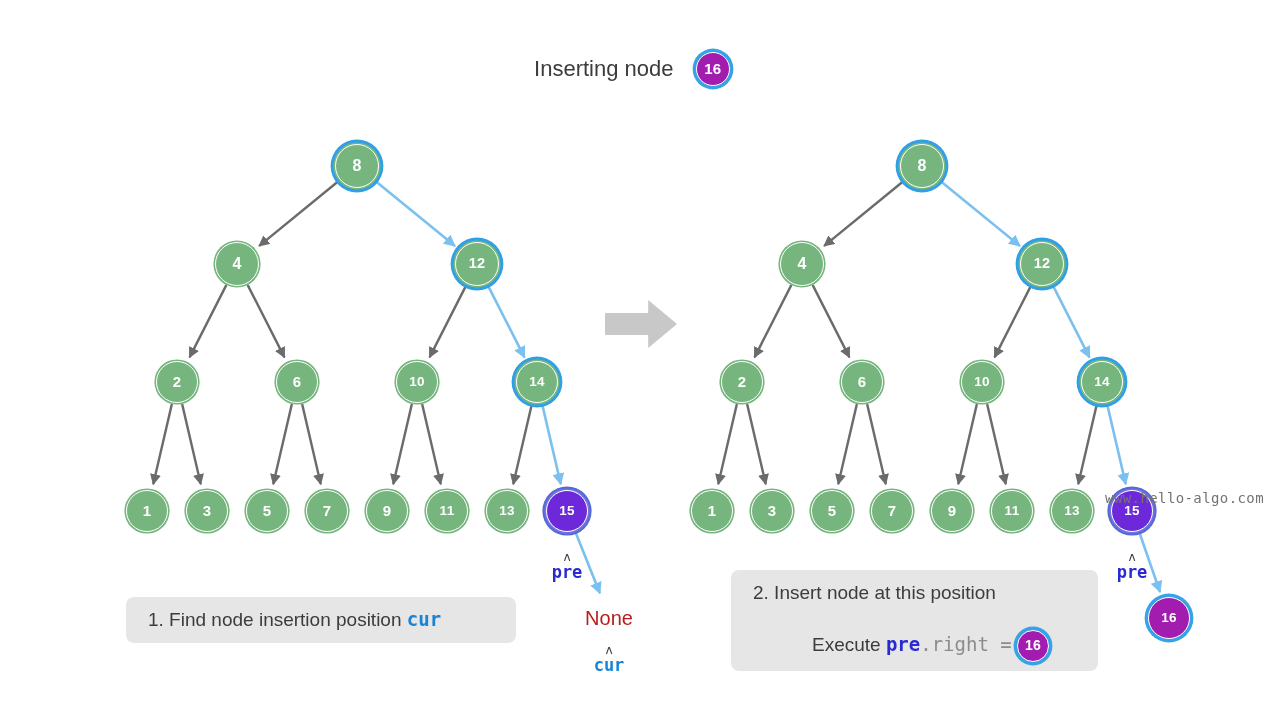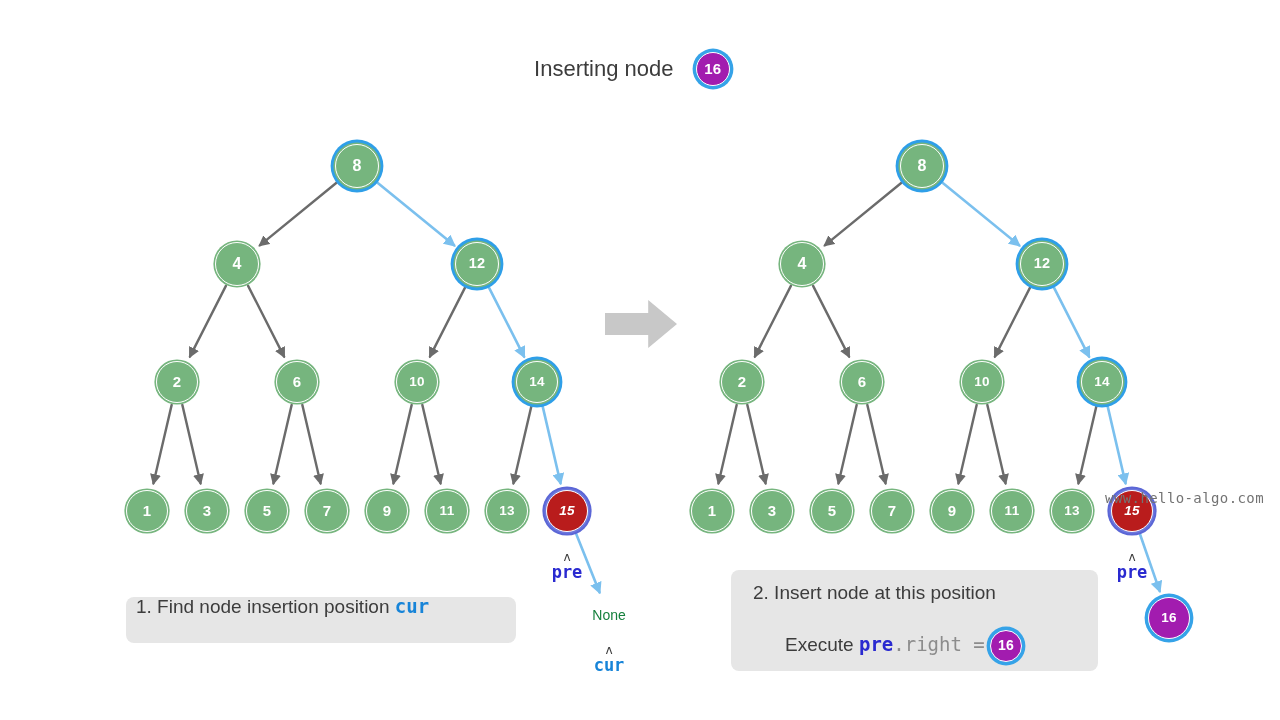--- a/index.html
+++ b/index.html
@@ -66,24 +66,23 @@
     background: #76b57e;
     border: 1.6px solid #ffffff;
     box-shadow: 0 0 0 1.6px #76b57e;
   }
   
   .node.green.hl {
     box-shadow: 0 0 0 1.6px #76b57e, 0 0 0 4.4px #2f9fe8;
   }
   
   .node.purple {
-    background: #b91c1c;
+    background: #6d28d9;
     border: 1.6px solid #ffffff;
     box-shadow: 0 0 0 1.6px #6d78dd, 0 0 0 3.6px #5b66d6;
-    font-style: italic;
   }
   
   .node.blue {
     background: #a21caf;
     border: 1.6px solid #ffffff;
     box-shadow: 0 0 0 1.6px #36a3e8, 0 0 0 3.4px #36a3e8;
   }
 
   
   .node.inline-node {
@@ -118,22 +117,22 @@
     font-size: 12px;
     line-height: 10px;
     color: #3d3d3d;
     font-weight: 400;
   }
   .ptr.pre { color: #2a2ad0; }
   .ptr.cur { color: #1784d8; }
 
   .none-text {
     position: absolute;
-    font-size: 14px;
-    color: #15803d;
+    font-size: 20px;
+    color: #b91c1c;
     white-space: nowrap;
     text-align: center;
   }
 
   
   .caption {
     position: absolute;
     background: #e6e6e6;
     border-radius: 8px;
     color: #3c3c3c;
@@ -159,32 +158,33 @@
     font-family: "DejaVu Sans Mono", "Liberation Mono", monospace;
     color: #8c8c8c;
     font-weight: 400;
   }
 
   #caption-left {
     left: 126px;
     top: 597px;
     width: 390px;
     height: 46px;
-    padding: 0 10px;
+    padding: 0 22px;
     display: flex;
+    align-items: center;
   }
   #caption-right {
     left: 731px;
     top: 570px;
     width: 367px;
     height: 101px;
     padding: 13px 22px 0 22px;
   }
   #caption-right .line.l1 { margin-bottom: 27px; }
-  #caption-right .line.l2 { padding-left: 32px; }
+  #caption-right .line.l2 { padding-left: 32px; text-align: center; }
 
   
   .watermark {
     position: absolute;
     right: 16px;
     bottom: 14px;
     font-family: "DejaVu Sans Mono", "Liberation Mono", monospace;
     font-size: 14px;
     color: #737373;
     letter-spacing: 0.4px;

